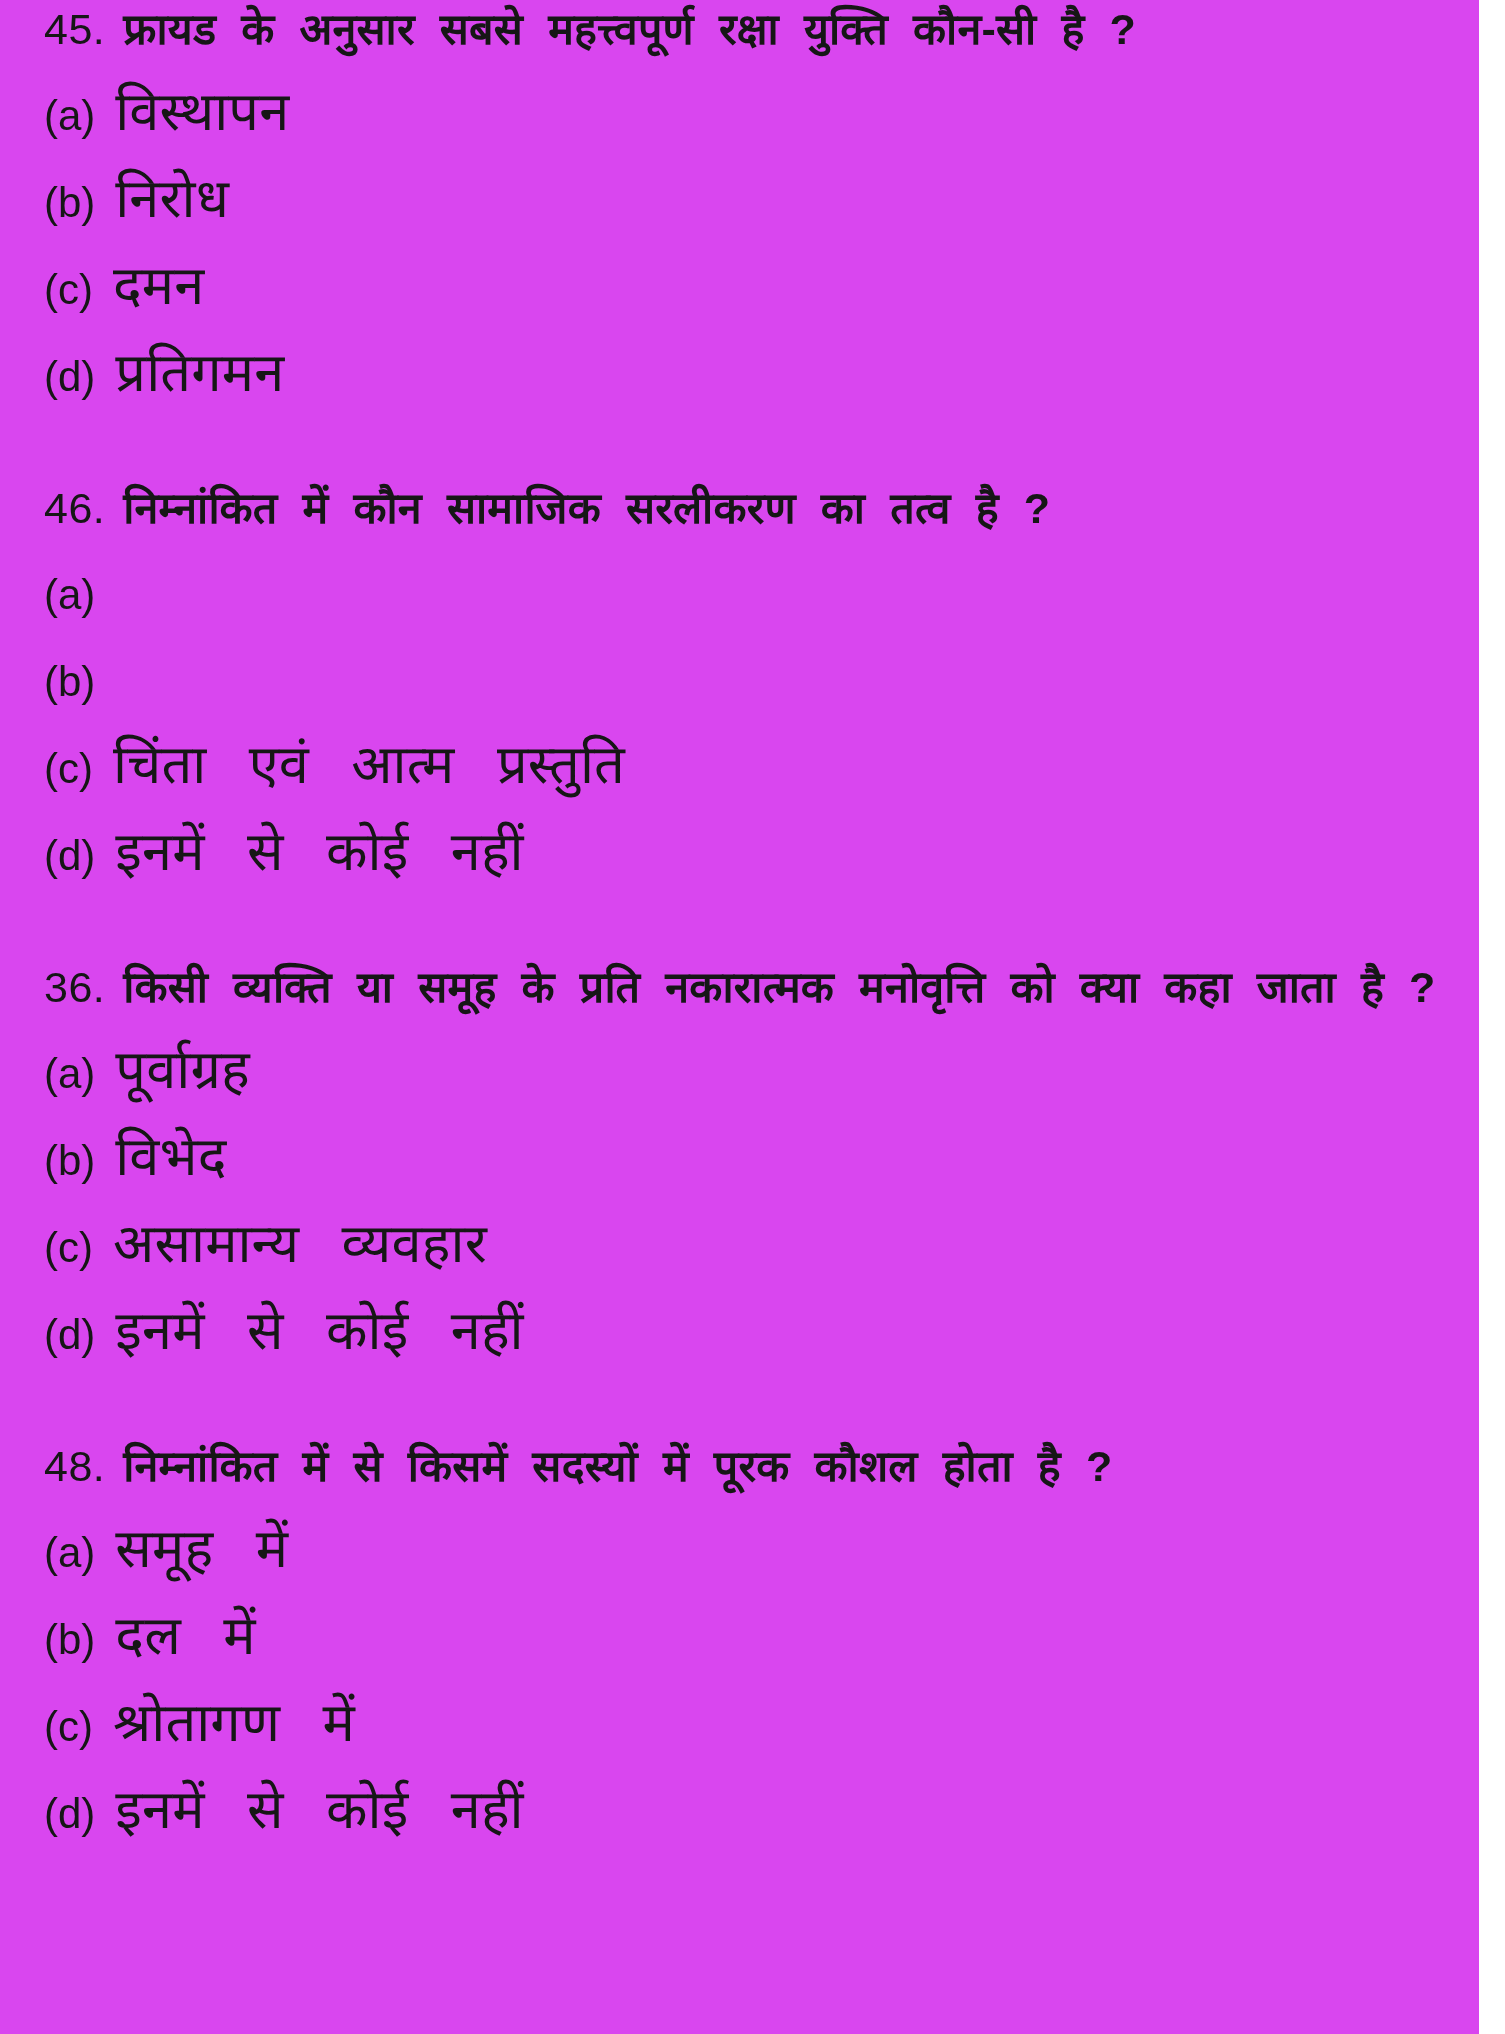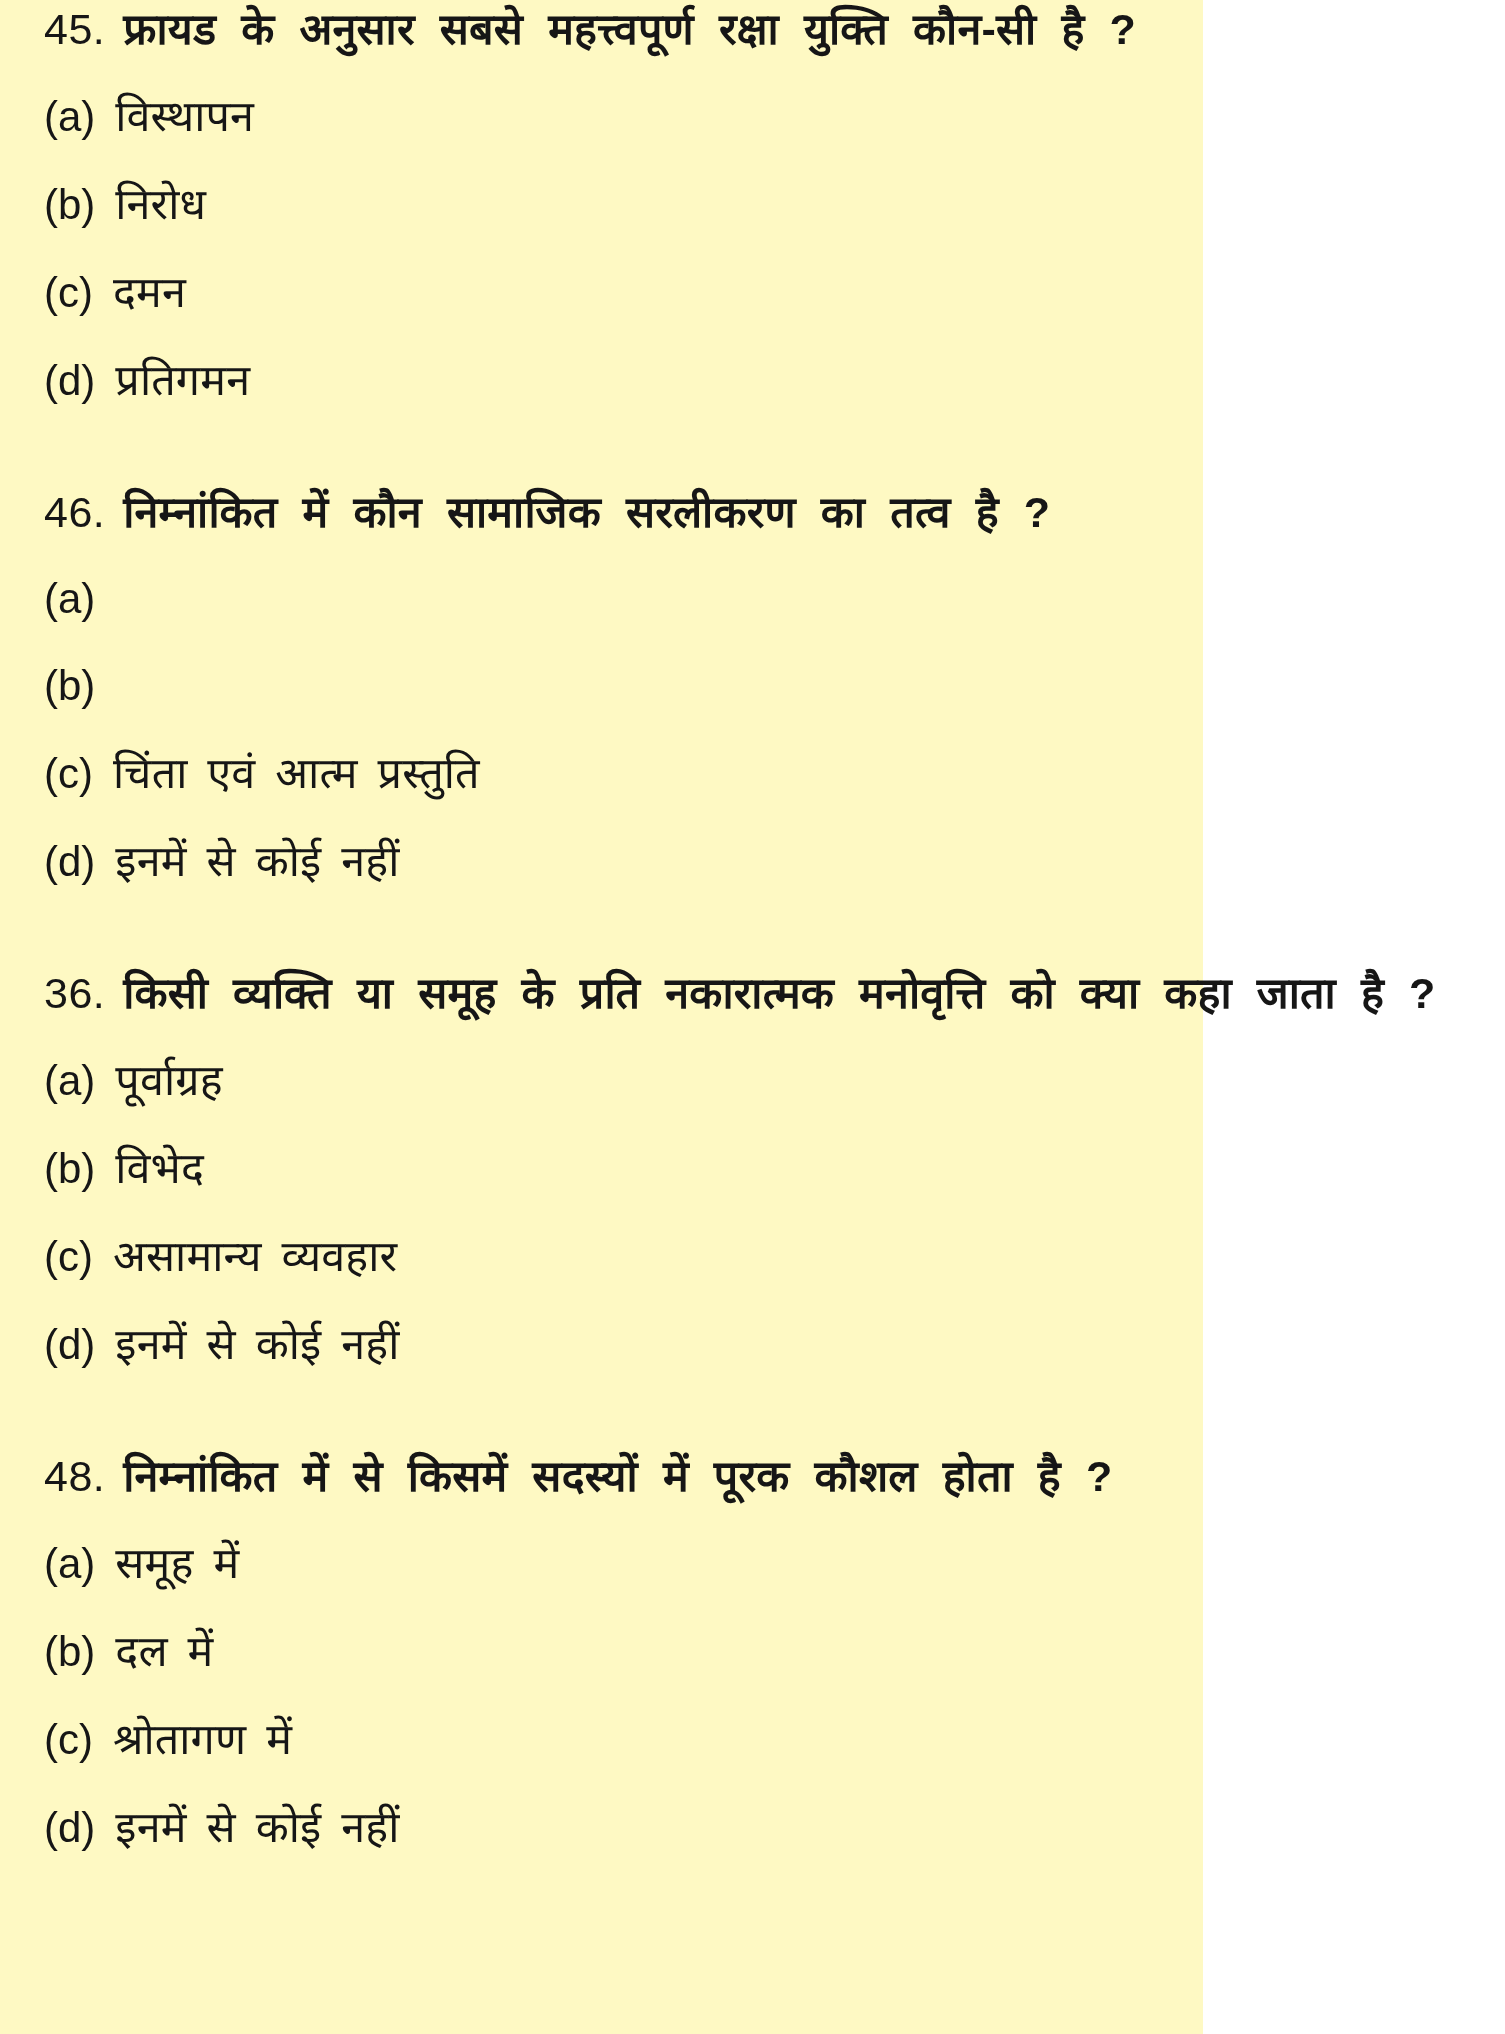--- a/index.html
+++ b/index.html
@@ -11,24 +11,24 @@
 
   body {
     width: 1505px;
     min-height: 2034px;
     font-family: "Liberation Sans", "DejaVu Sans", sans-serif;
     color: #161616;
     overflow: hidden;
   }
 
   .page {
-    width: 1203px;
+    width: 1479px;
     min-height: 2034px;
     padding: 6px 20px 0 44px;
-    background: #fef9c3;
+    background: #d946ef;
   }
 
   .q-block {
     margin-bottom: 85px;
   }
   .q-block:last-child {
     margin-bottom: 0;
   }
 
   .row {
@@ -53,23 +53,24 @@
     font-weight: bold;
   }
 
   .opt-line .opt-label {
     font-size: 42px;
     margin-right: 20px;
     flex: 0 0 auto;
   }
 
   .opt-line .opt-text {
-    font-size: 43px;
+    font-size: 54px;
     word-spacing: 0.18em;
     letter-spacing: 0.2px;
+    font-family: Liberation Mono, monospace;
   }
 </style>
 </head>
 <body>
 
 <div class="page">
 
   <section class="q-block">
     <div class="row q-line">
       <span class="q-number">45.</span>

